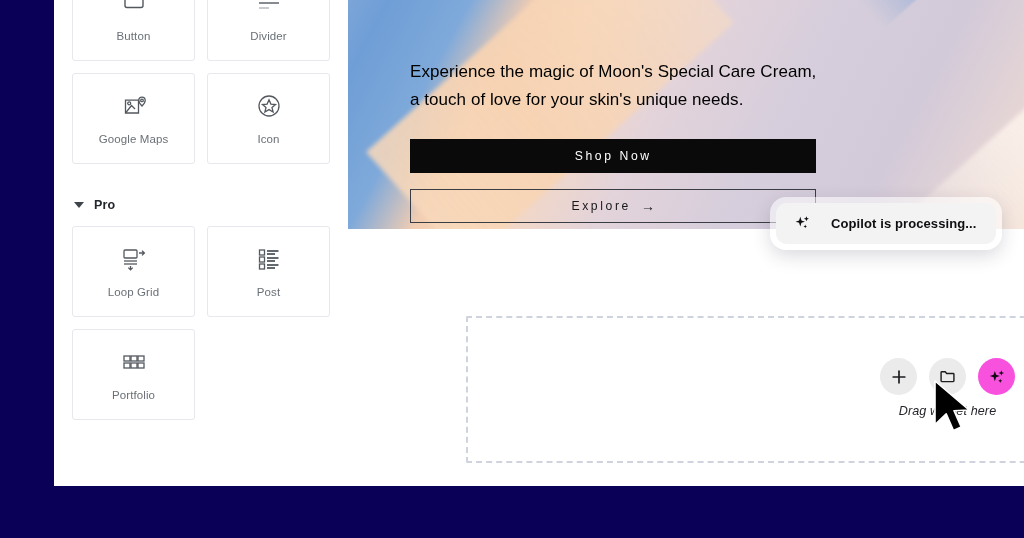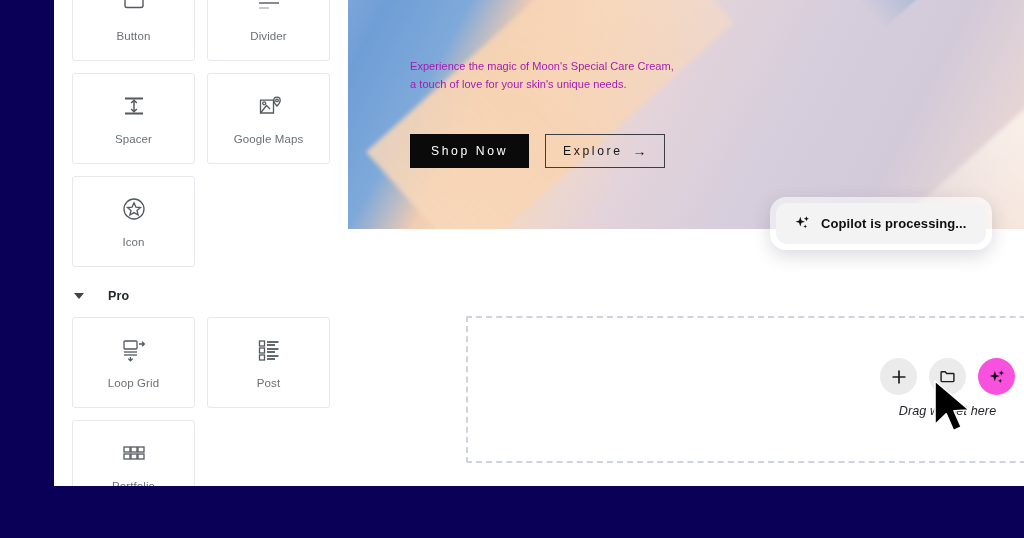--- a/index.html
+++ b/index.html
@@ -59,21 +59,21 @@
     font-size: 11.5px;
     color: #6a7076;
     letter-spacing: .1px;
     text-align: center;
     line-height: 1;
   }
 
   .section-header {
     display: flex;
     align-items: center;
-    gap: 24px;
+    gap: 10px;
     margin: 22px 0 14px 2px;
     cursor: pointer;
     user-select: none;
   }
   .caret {
     width: 0; height: 0;
     border-left: 5px solid transparent;
     border-right: 5px solid transparent;
     border-top: 6px solid #3f444b;
   }
@@ -150,30 +150,31 @@
     background: linear-gradient(90deg, rgba(247,233,224,.0) 0%, rgba(250,240,233,.95) 40%, rgba(248,231,219,.85) 100%);
     filter: blur(2px);
   }
 
   .hero-content {
     position: absolute;
     left: 62px; top: 58px;
     z-index: 4;
   }
   .hero-line {
-    font-size: 11px;
+    font-size: 17px;
     line-height: 1.62;
-    color: #a21caf;
+    color: #000000;
     letter-spacing: .05px;
     white-space: nowrap;
   }
   .hero-buttons {
     display: flex;
     gap: 16px;
-    margin-top: 40px;
+    margin-top: 26px;
+    flex-direction: column;
   }
   .btn {
     font-size: 12.2px;
     letter-spacing: 2.6px;
     height: 34px;
     display: inline-flex;
     align-items: center;
     justify-content: center;
     cursor: pointer;
     user-select: none;
@@ -203,21 +204,21 @@
     border-radius: 16px;
     padding: 6px;
     box-shadow: 0 6px 18px rgba(40,40,70,.17);
   }
   .copilot-inner {
     background: #f3f3f4;
     border-radius: 11px;
     padding: 12px 20px 12px 18px;
     display: flex;
     align-items: center;
-    gap: 10px;
+    gap: 20px;
   }
   .copilot-text {
     font-size: 13px;
     font-weight: bold;
     color: #0e0e10;
     letter-spacing: .1px;
     white-space: nowrap;
   }
   .sparkle-icon { width: 17px; height: 17px; display: block; color: #0e0e10; }
 
@@ -288,32 +289,20 @@
           <span class="widget-icon">
             <svg width="28" height="28" viewBox="0 0 28 28" fill="none" stroke="currentColor" stroke-width="1.4">
               <line x1="4" y1="14" x2="24" y2="14"></line>
               <line x1="4" y1="9" x2="14" y2="9" opacity=".45"></line>
               <line x1="4" y1="19" x2="14" y2="19" opacity=".45"></line>
             </svg>
           </span>
           <span class="widget-label">Divider</span>
         </div>
 
-        <div class="widget-card">
-          <span class="widget-icon">
-            <svg width="28" height="28" viewBox="0 0 28 28" fill="none" stroke="currentColor" stroke-width="1.5">
-              <line x1="5" y1="6.5" x2="23" y2="6.5" stroke-width="2"></line>
-              <line x1="5" y1="21.5" x2="23" y2="21.5" stroke-width="2"></line>
-              <line x1="14" y1="9" x2="14" y2="19"></line>
-              <polyline points="11.2,11 14,8.3 16.8,11"></polyline>
-              <polyline points="11.2,17 14,19.7 16.8,17"></polyline>
-            </svg>
-          </span>
-          <span class="widget-label">Spacer</span>
-        </div>
 
         <div class="widget-card">
           <span class="widget-icon">
             <svg width="28" height="28" viewBox="0 0 28 28" fill="none" stroke="currentColor" stroke-width="1.3">
               <path d="M5.5 8.2 L18.5 8.2 L18.5 21 L5.5 21 Z"></path>
               <path d="M5.5 21 L11.5 13.5 L15 17"></path>
               <circle cx="9.2" cy="11.3" r="1.5"></circle>
               <path d="M22 5.2 a3.2 3.2 0 0 0-3.2 3.2 c0 2.2 3.2 5.6 3.2 5.6 s3.2-3.4 3.2-5.6 A3.2 3.2 0 0 0 22 5.2 z"></path>
               <circle cx="22" cy="8.4" r="1.3"></circle>
             </svg>

